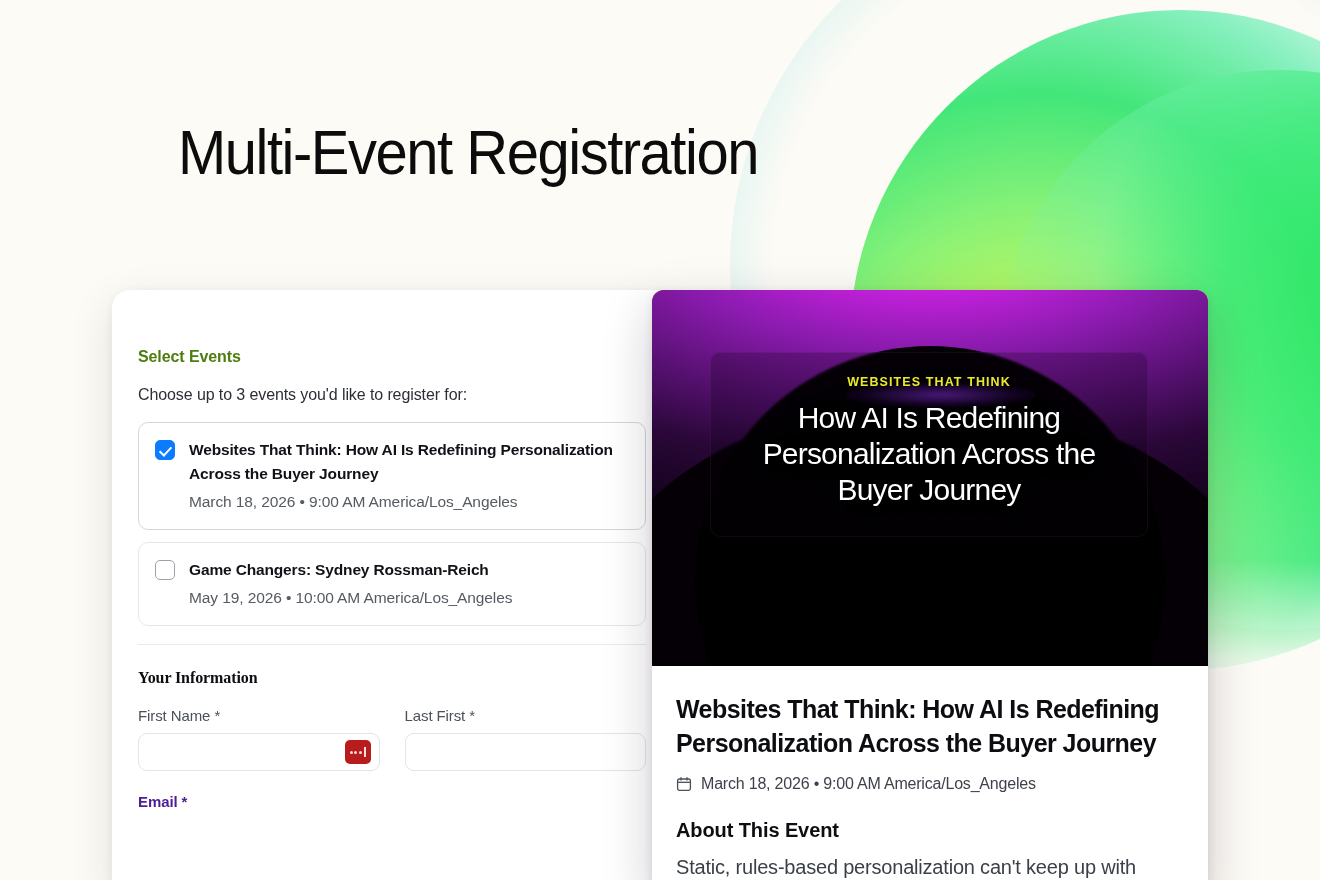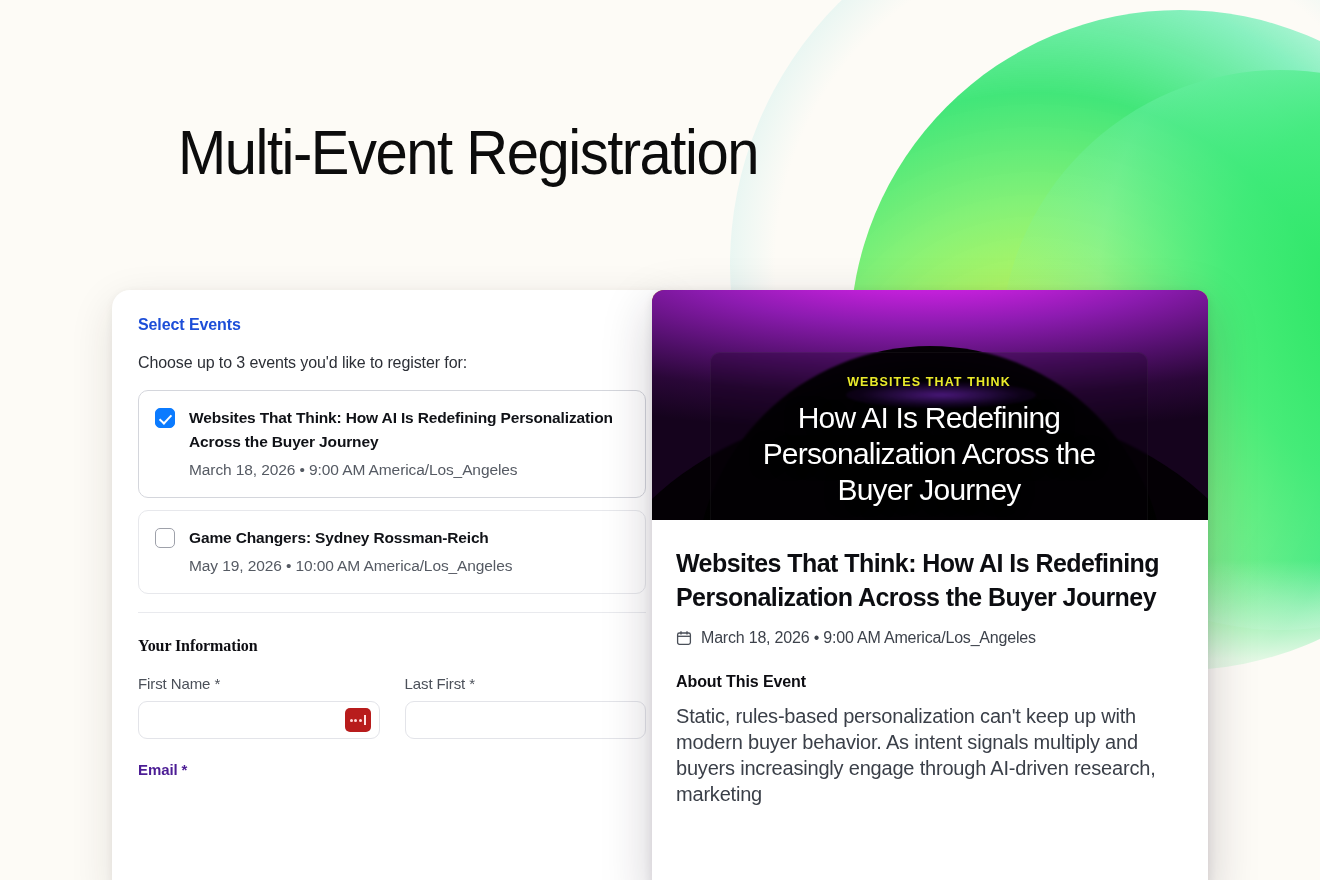--- a/index.html
+++ b/index.html
@@ -90,22 +90,23 @@
     position: absolute;
     left: 112px; top: 290px;
     width: 560px; height: 600px;
     background: #ffffff;
     border-radius: 18px 18px 0 0;
     box-shadow: 0 14px 44px rgba(40,35,25,0.12), 0 2px 8px rgba(40,35,25,0.06);
     padding: 26px 26px 0 26px;
     overflow: hidden;
   }
   .section-title {
-    font-size: 16px; font-weight: 700; color: #1d4ed8;
-    letter-spacing: -0.1px;
+    font-size: 16px; font-weight: 700; color: #4d7c0f;
+    letter-spacing: -0.1px;
+    margin-top: 32px;
   }
   .section-sub {
     margin-top: 20px;
     font-size: 16px; color: #2c2f36; font-weight: 400;
     letter-spacing: -0.1px;
   }
   .event-list { margin-top: 18px; }
   .event-item {
     border: 1px solid #e7e8ec;
     border-radius: 10px;
@@ -201,21 +202,21 @@
     position: absolute;
     left: 652px; top: 290px;
     width: 556px; height: 600px;
     background: #ffffff;
     border-radius: 12px 12px 0 0;
     box-shadow: 0 18px 50px rgba(30,20,40,0.22), 0 3px 10px rgba(30,20,40,0.10);
     overflow: hidden;
   }
   .hero {
     position: relative;
-    width: 556px; height: 230px;
+    width: 556px; height: 376px;
     background: #a16207;
     overflow: hidden;
   }
   .hero-bg {
     position: absolute; inset: 0;
     background:
       radial-gradient(ellipse 120% 78% at 50% -16%, #f12ef1 0%, #c020d8 22%, #8c1bb0 40%, #54106e 62%, #2a0738 80%, #15031d 100%);
   }
   .hero-arc {
     position: absolute;
@@ -272,21 +273,21 @@
     letter-spacing: -0.55px;
   }
   .detail-date {
     margin-top: 15px;
     display: flex; align-items: center; gap: 9px;
     font-size: 16px; color: #3d424b; letter-spacing: -0.2px;
   }
   .cal-icon { width: 16px; height: 16px; display: block; }
   .about-title {
     margin-top: 26px;
-    font-size: 16px; font-weight: 700; color: #0d0d12;
+    font-size: 20px; font-weight: 700; color: #0d0d12;
     letter-spacing: -0.1px;
   }
   .about-body {
     margin-top: 12px;
     font-size: 20px; line-height: 26px;
     color: #3a3f48; letter-spacing: -0.2px;
   }
 </style>
 </head>
 <body>

